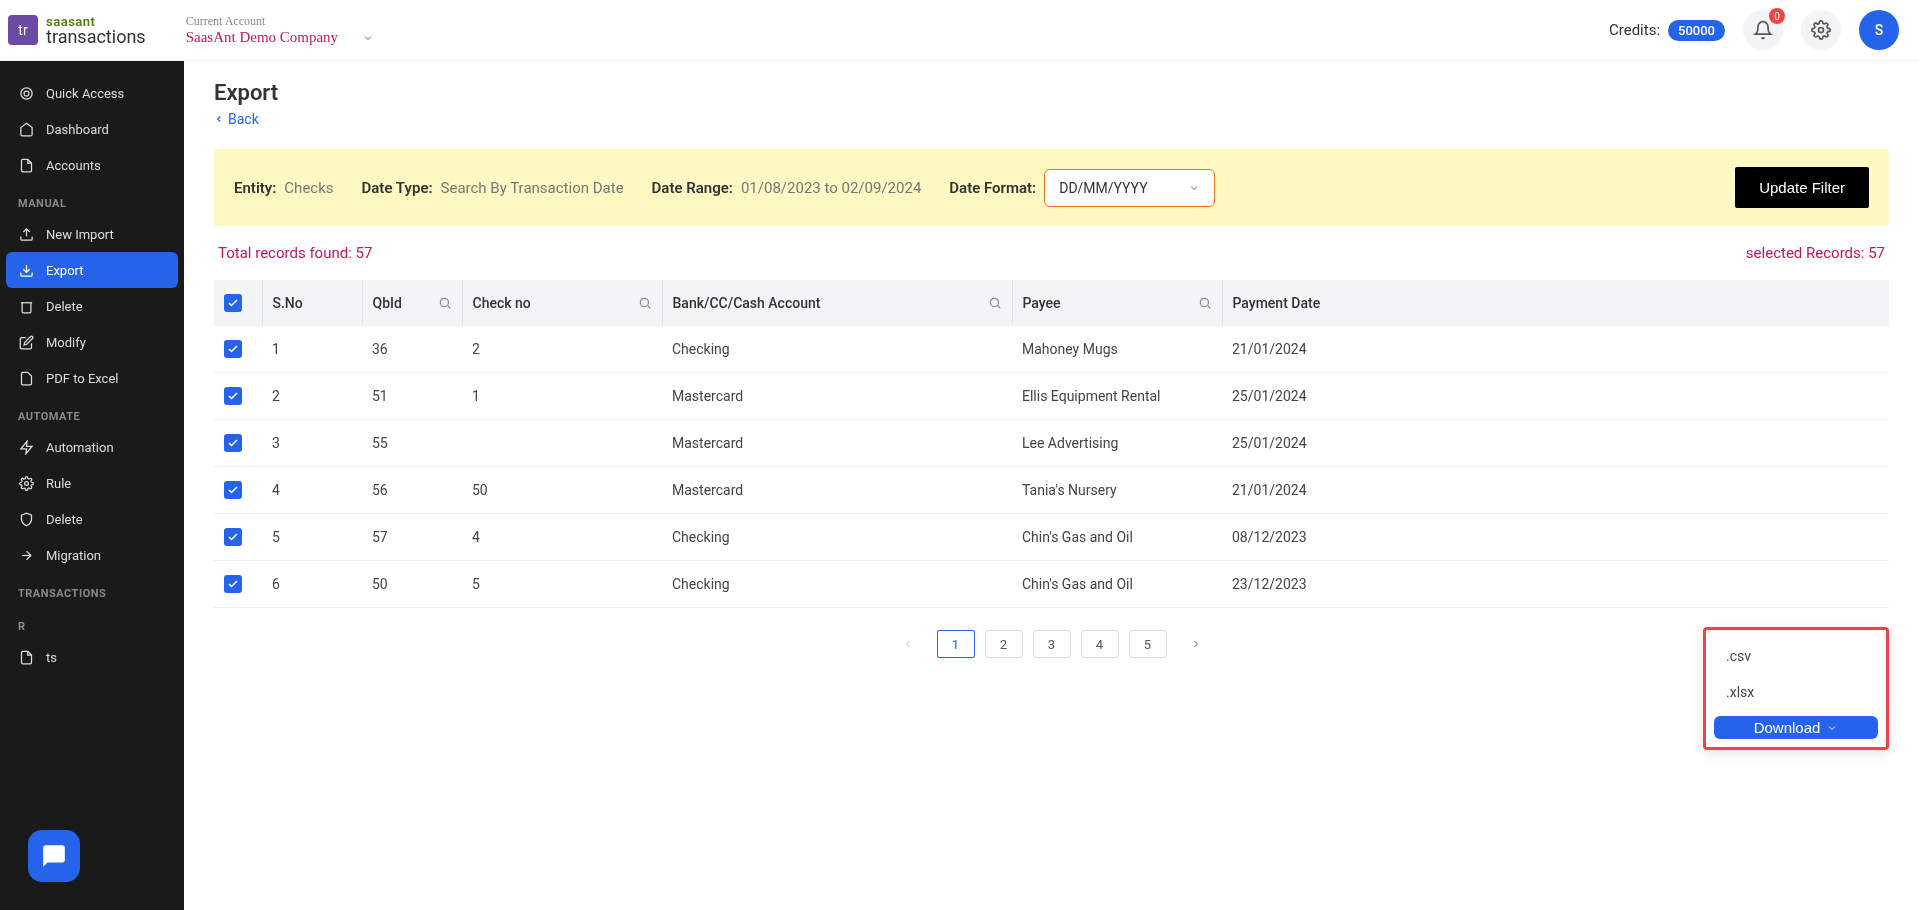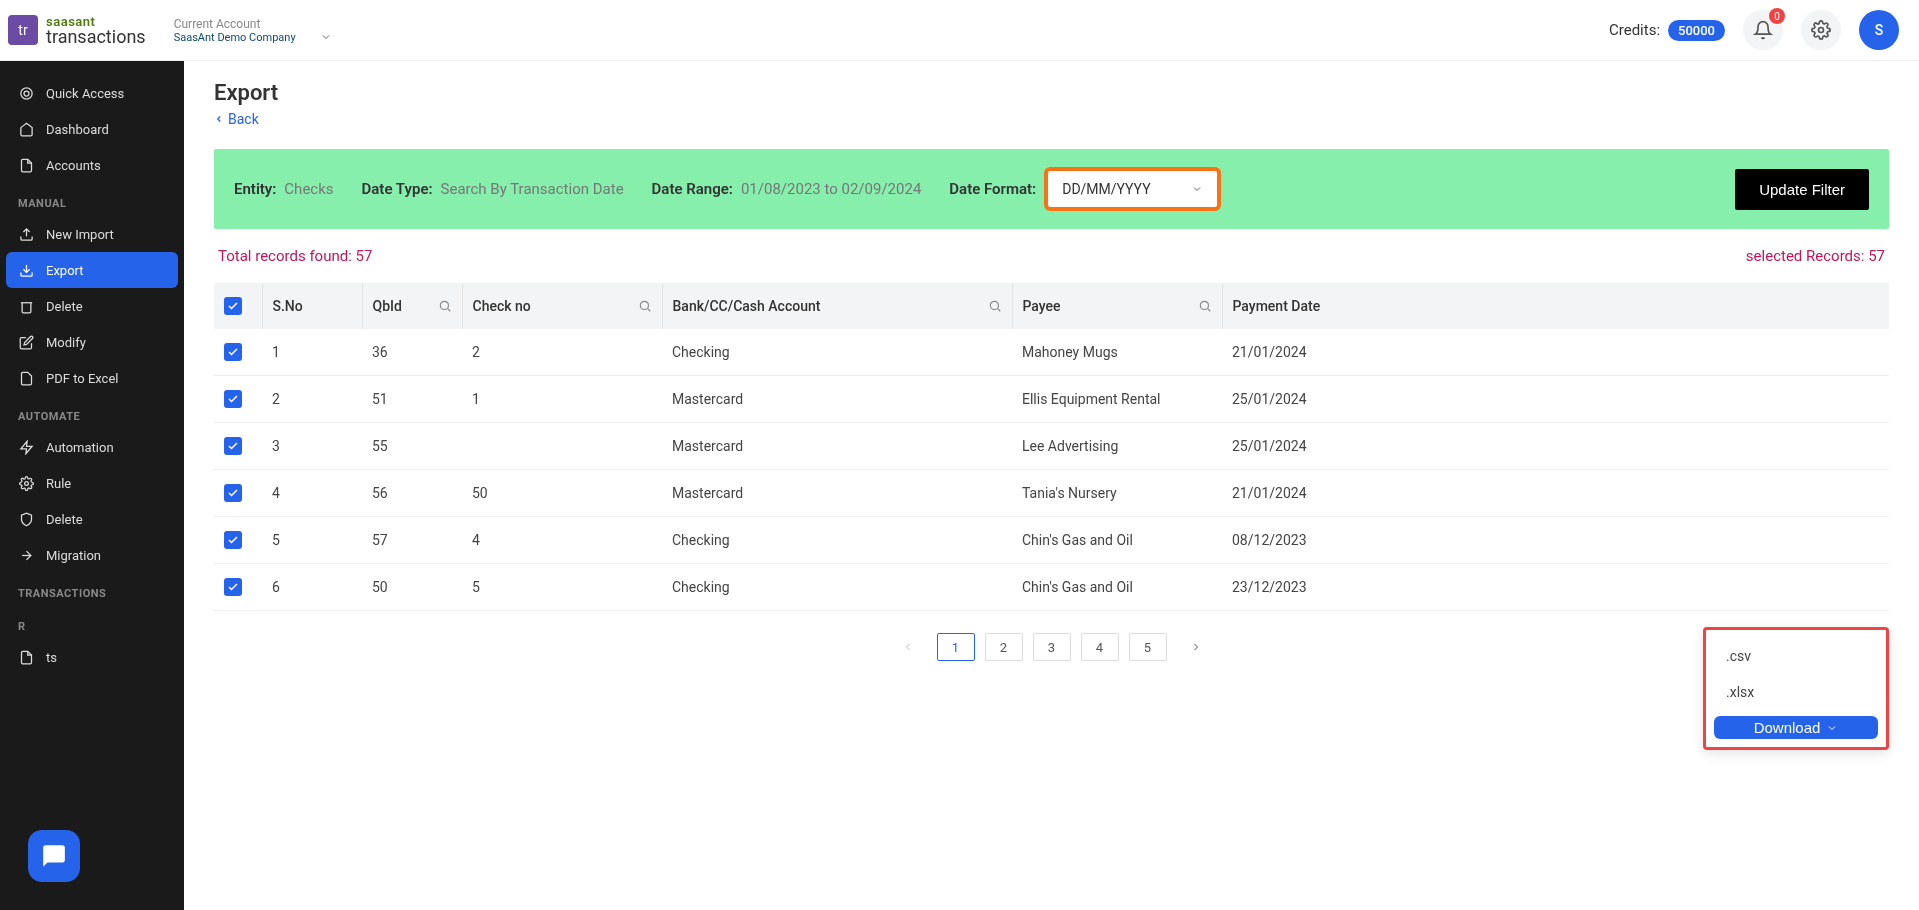--- a/index.html
+++ b/index.html
@@ -6,48 +6,48 @@
 body { font-family: -apple-system, BlinkMacSystemFont, "Segoe UI", Roboto, sans-serif; font-size: 14px; color: #333; background: #fff; overflow: hidden; }
 .app { display: flex; height: 910px; width: 1919px; }
 
 
 .topbar { position: fixed; top: 0; left: 0; right: 0; height: 61px; background: #fff; border-bottom: 1px solid #eee; display: flex; align-items: center; padding: 0 20px 0 0; z-index: 100; }
 .logo { display: flex; align-items: center; gap: 8px; margin-left: 8px; }
 .logo-mark { width: 30px; height: 30px; background: #6b4ba3; border-radius: 4px; display: flex; align-items: center; justify-content: center; color: #fff; font-weight: normal; font-size: 14px; }
 .logo-text { display: flex; flex-direction: column; line-height: 1; }
 .logo-text .brand { font-size: 13px; font-weight: 600; color: #4d7c0f; letter-spacing: 0.5px; }
 .logo-text .sub { font-size: 18px; font-weight: 400; color: #333; }
-.account { margin-left: 28px; display: flex; flex-direction: column; }
+.account { margin-left: 40px; display: flex; flex-direction: column; font-family: Liberation Serif, serif; }
 .account-label { font-size: 12px; color: #888; }
-.account-name { font-size: 11px; color: #0c4a6e; display: flex; align-items: center; gap: 24px; cursor: pointer; }
+.account-name { font-size: 15px; color: #be185d; display: flex; align-items: center; gap: 24px; cursor: pointer; }
 .topbar-right { margin-left: auto; display: flex; align-items: center; gap: 18px; }
 .credits { display: flex; align-items: center; gap: 8px; font-size: 15px; }
 .credits-badge { background: #2563eb; color: #fff; padding: 3px 10px; border-radius: 12px; font-size: 13px; font-weight: 500; }
 .icon-btn { width: 40px; height: 40px; border-radius: 50%; background: #f3f4f6; display: flex; align-items: center; justify-content: center; cursor: pointer; position: relative; }
 .notif-badge { position: absolute; top: -2px; right: -2px; background: #ef4444; color: #fff; font-size: 10px; width: 16px; height: 16px; border-radius: 50%; display: flex; align-items: center; justify-content: center; }
 .avatar { width: 40px; height: 40px; border-radius: 50%; background: #2563eb; color: #fff; display: flex; align-items: center; justify-content: center; font-weight: 500; cursor: pointer; }
 
 
 .sidebar { width: 184px; background: #1a1a1a; color: #ccc; padding-top: 75px; height: 910px; overflow-y: auto; flex-shrink: 0; }
 .nav-item { display: flex; align-items: center; gap: 12px; padding: 10px 18px; font-size: 13px; cursor: pointer; color: #ddd; }
 .nav-item.active { background: #2563eb; color: #fff; border-radius: 6px; margin: 0 6px; padding: 10px 12px; }
 .nav-section { padding: 14px 18px 6px; font-size: 11px; font-weight: 700; color: #888; letter-spacing: 0.5px; }
 .nav-icon { width: 16px; height: 16px; display: inline-flex; align-items: center; justify-content: center; flex-shrink: 0; }
 
 
 .main { flex: 1; padding: 80px 30px 20px 30px; position: relative; background: #fff; height: 910px; overflow: hidden; }
 .page-title { font-size: 22px; font-weight: 600; margin-bottom: 6px; }
 .back-link { color: #2563eb; font-size: 14px; cursor: pointer; display: inline-flex; align-items: center; gap: 4px; }
 
 
-.filter-bar { background: #86efac; padding: 18px 20px; margin-top: 22px; display: flex; align-items: center; gap: 28px; flex-wrap: wrap; border-radius: 2px; }
+.filter-bar { background: #fef9c3; padding: 18px 20px; margin-top: 22px; display: flex; align-items: center; gap: 28px; flex-wrap: wrap; border-radius: 2px; }
 .filter-item { display: flex; align-items: center; gap: 8px; font-size: 15px; }
 .filter-item .lbl { font-weight: 600; color: #333; }
 .filter-item .val { color: #777; }
-.select { background: #fff; border: 4px solid #f97316; border-radius: 6px; padding: 10px 14px; display: flex; align-items: center; gap: 40px; cursor: pointer; font-size: 14px; }
+.select { background: #fff; border: 1px solid #f97316; border-radius: 6px; padding: 10px 14px; display: flex; align-items: center; gap: 40px; cursor: pointer; font-size: 14px; }
 .update-btn { margin-left: auto; background: #000; color: #fff; border: none; padding: 12px 24px; font-size: 15px; cursor: pointer; border-radius: 2px; }
 
 .records-row { display: flex; justify-content: space-between; margin: 18px 4px; font-size: 15px; color: #be185d; }
 
 
 .table { width: 100%; border-collapse: collapse; }
 .table th { background: #f3f4f6; text-align: left; padding: 14px 10px; font-weight: 500; font-size: 14px; color: #333; border-right: 1px solid #e5e5e5; position: relative; }
 .table th:last-child { border-right: none; }
 .table td { padding: 14px 10px; border-bottom: 1px solid #eee; font-size: 14px; color: #444; }
 .checkbox { width: 18px; height: 18px; background: #2563eb; border-radius: 3px; display: inline-flex; align-items: center; justify-content: center; cursor: pointer; }

